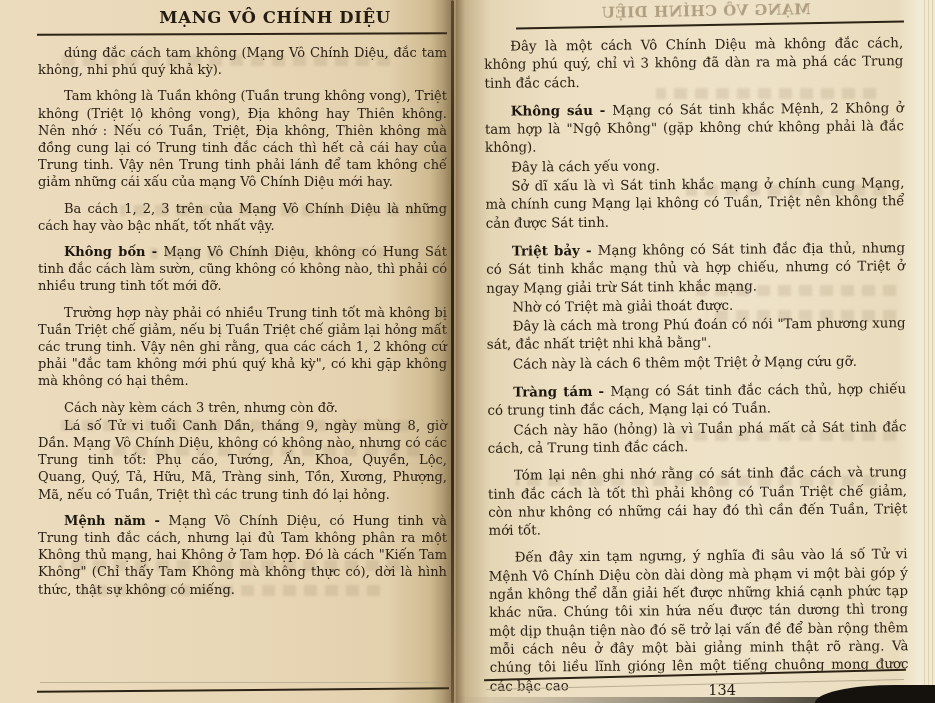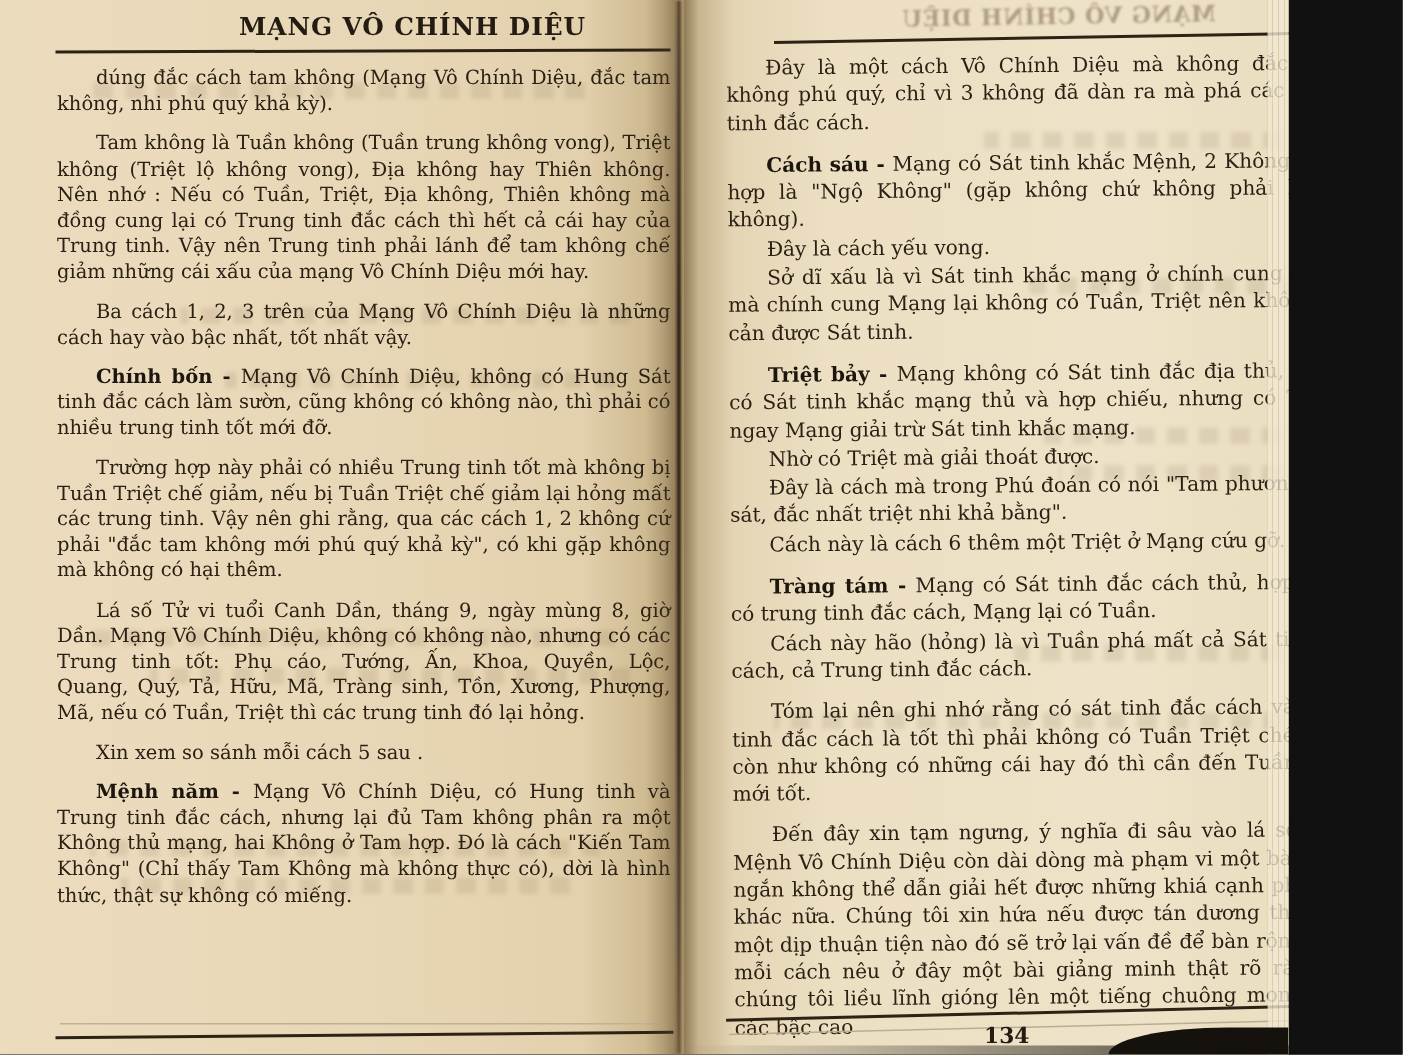--- a/index.html
+++ b/index.html
@@ -1,17 +1,17 @@
 <!DOCTYPE html>
 <html><head>
 <meta charset="utf-8">
 <style>
   html,body{margin:0;padding:0;background:#111;}
   #stage{
-    position:relative;width:859px;height:703px;overflow:hidden;
+    position:relative;width:935px;height:703px;overflow:hidden;
     background:#e7d6b6;
     font-family:"DejaVu Serif","DejaVu Sans",serif;
     color:#2b2014;
   }
   
   .page{position:absolute;top:0;height:703px;overflow:hidden;}
   #left-page{
     left:0;width:456px;
     background:linear-gradient(to right,#ecdcbe 0%,#e8d7b6 55%,#e3d0ad 85%,#c9b489 97%,#a98f66 100%);
   }
@@ -55,22 +55,22 @@
     font-weight:bold;font-size:15px;letter-spacing:.5px;
     color:rgba(125,104,72,.55);transform:scaleX(-1) rotate(1deg);filter:blur(.6px);
   }
   #right-header-rule{position:absolute;left:60px;top:24px;width:388px;height:2px;background:#2c2315;transform:rotate(-1deg);}
   
   #left-footer-shadowline{position:absolute;left:40px;top:682px;width:400px;height:1px;background:#bdb196;}
   #left-footer-rule{position:absolute;left:37px;top:689px;width:412px;height:2px;background:#2c2315;transform:rotate(-.5deg);}
   #right-footer-rule{position:absolute;left:28px;top:674px;width:422px;height:2px;background:#2c2315;transform:rotate(-1.4deg);}
   #right-footer-shadowline{position:absolute;left:30px;top:684px;width:418px;height:1px;background:#b9ad93;transform:rotate(-1.4deg);}
   #page-number{
-    position:absolute;left:200px;top:682px;width:80px;text-align:left;
-    font-weight:bold;font-size:14.5px;color:#241c12;
+    position:absolute;left:200px;top:682px;width:80px;text-align:right;
+    font-weight:normal;font-size:14.5px;color:#241c12;
   }
   
   .body-col{position:absolute;}
   #left-body{left:38px;top:44px;width:409px;font-size:13px;line-height:17.2px;}
   #right-body{left:31px;top:36px;width:419px;font-size:13.4px;line-height:18.3px;transform:rotate(-.5deg);}
   p.para{margin:0 0 9px 0;text-indent:26px;text-align:justify;color:#2b2014;}
   p.para.tight{margin-bottom:1px;}
   p.para b{color:#1d160e;}
   
   .bleed{
@@ -94,45 +94,45 @@
     <div class="bleed" style="left:150px;top:248px;width:260px;"></div>
     <div class="bleed" style="left:60px;top:420px;width:350px;"></div>
     <div class="bleed" style="left:100px;top:445px;width:320px;"></div>
     <div class="bleed" style="left:60px;top:560px;width:340px;"></div>
     <div class="bleed" style="left:80px;top:585px;width:300px;"></div>
 
     <div class="body-col" id="left-body">
         <p class="para">dúng đắc cách tam không (Mạng Vô Chính Diệu, đắc tam không, nhi phú quý khả kỳ).</p>
         <p class="para">Tam không là Tuần không (Tuần trung không vong), Triệt không (Triệt lộ không vong), Địa không hay Thiên không. Nên nhớ : Nếu có Tuần, Triệt, Địa không, Thiên không mà đồng cung lại có Trung tinh đắc cách thì hết cả cái hay của Trung tinh. Vậy nên Trung tinh phải lánh để tam không chế giảm những cái xấu của mạng Vô Chính Diệu mới hay.</p>
         <p class="para">Ba cách 1, 2, 3 trên của Mạng Vô Chính Diệu là những cách hay vào bậc nhất, tốt nhất vậy.</p>
-        <p class="para"><b>Chính bốn - </b>Mạng Vô Chính Diệu, không có Hung Sát tinh đắc cách làm sườn, cũng không có không nào, thì phải có nhiều trung tinh tốt mới đỡ.</p>
+        <p class="para"><b>Không bốn - </b>Mạng Vô Chính Diệu, không có Hung Sát tinh đắc cách làm sườn, cũng không có không nào, thì phải có nhiều trung tinh tốt mới đỡ.</p>
         <p class="para">Trường hợp này phải có nhiều Trung tinh tốt mà không bị Tuần Triệt chế giảm, nếu bị Tuần Triệt chế giảm lại hỏng mất các trung tinh. Vậy nên ghi rằng, qua các cách 1, 2 không cứ phải "đắc tam không mới phú quý khả kỳ", có khi gặp không mà không có hại thêm.</p>
+        <p class="para tight">Cách này kèm cách 3 trên, nhưng còn đỡ.</p>
         <p class="para">Lá số Tử vi tuổi Canh Dần, tháng 9, ngày mùng 8, giờ Dần. Mạng Vô Chính Diệu, không có không nào, nhưng có các Trung tinh tốt: Phụ cáo, Tướng, Ấn, Khoa, Quyền, Lộc, Quang, Quý, Tả, Hữu, Mã, Tràng sinh, Tồn, Xương, Phượng, Mã, nếu có Tuần, Triệt thì các trung tinh đó lại hỏng.</p>
-        <p class="para">Xin xem so sánh mỗi cách 5 sau .</p>
         <p class="para"><b>Mệnh năm - </b>Mạng Vô Chính Diệu, có Hung tinh và Trung tinh đắc cách, nhưng lại đủ Tam không phân ra một Không thủ mạng, hai Không ở Tam hợp. Đó là cách "Kiến Tam Không" (Chỉ thấy Tam Không mà không thực có), dời là hình thức, thật sự không có miếng.</p>
       </div>
 
     <div id="left-footer-shadowline"></div>
     <div id="left-footer-rule"></div>
   </div>
 
   <div class="page" id="right-page">
     <div id="right-bleed-header">MẠNG VÔ CHÍNH DIỆU</div>
     <div id="right-header-rule"></div>
 
     <div class="bleed" style="left:200px;top:88px;width:220px;"></div>
     <div class="bleed" style="left:230px;top:185px;width:200px;"></div>
     <div class="bleed" style="left:240px;top:285px;width:200px;"></div>
     <div class="bleed" style="left:250px;top:310px;width:190px;"></div>
     <div class="bleed" style="left:220px;top:430px;width:220px;"></div>
     <div class="bleed" style="left:60px;top:475px;width:360px;"></div>
 
     <div class="body-col" id="right-body">
         <p class="para">Đây là một cách Vô Chính Diệu mà không đắc cách, không phú quý, chỉ vì 3 không đã dàn ra mà phá các Trung tinh đắc cách.</p>
-        <p class="para tight"><b>Cách sáu - </b>Mạng có Sát tinh khắc Mệnh, 2 Không ở tam hợp là "Ngộ Không" (gặp không chứ không phải là đắc không).</p>
+        <p class="para tight"><b>Không sáu - </b>Mạng có Sát tinh khắc Mệnh, 2 Không ở tam hợp là "Ngộ Không" (gặp không chứ không phải là đắc không).</p>
         <p class="para tight">Đây là cách yếu vong.</p>
         <p class="para">Sở dĩ xấu là vì Sát tinh khắc mạng ở chính cung Mạng, mà chính cung Mạng lại không có Tuần, Triệt nên không thể cản được Sát tinh.</p>
         <p class="para tight"><b>Triệt bảy - </b>Mạng không có Sát tinh đắc địa thủ, nhưng có Sát tinh khắc mạng thủ và hợp chiếu, nhưng có Triệt ở ngay Mạng giải trừ Sát tinh khắc mạng.</p>
         <p class="para tight">Nhờ có Triệt mà giải thoát được.</p>
         <p class="para tight">Đây là cách mà trong Phú đoán có nói "Tam phương xung sát, đắc nhất triệt nhi khả bằng".</p>
         <p class="para">Cách này là cách 6 thêm một Triệt ở Mạng cứu gỡ.</p>
         <p class="para tight"><b>Tràng tám - </b>Mạng có Sát tinh đắc cách thủ, hợp chiếu có trung tinh đắc cách, Mạng lại có Tuần.</p>
         <p class="para">Cách này hão (hỏng) là vì Tuần phá mất cả Sát tinh đắc cách, cả Trung tinh đắc cách.</p>
         <p class="para">Tóm lại nên ghi nhớ rằng có sát tinh đắc cách và trung tinh đắc cách là tốt thì phải không có Tuần Triệt chế giảm, còn như không có những cái hay đó thì cần đến Tuần, Triệt mới tốt.</p>
         <p class="para">Đến đây xin tạm ngưng, ý nghĩa đi sâu vào lá số Tử vi Mệnh Vô Chính Diệu còn dài dòng mà phạm vi một bài góp ý ngắn không thể dẫn giải hết được những khiá cạnh phức tạp khác nữa. Chúng tôi xin hứa nếu được tán dương thì trong một dịp thuận tiện nào đó sẽ trở lại vấn đề để bàn rộng thêm mỗi cách nêu ở đây một bài giảng minh thật rõ ràng. Và chúng tôi liều lĩnh gióng lên một tiếng chuông mong được các bậc cao</p>

